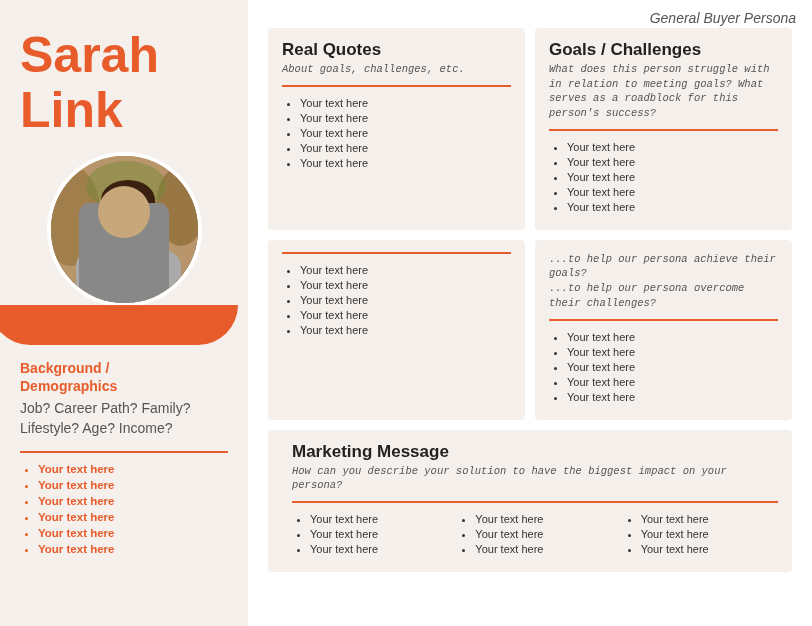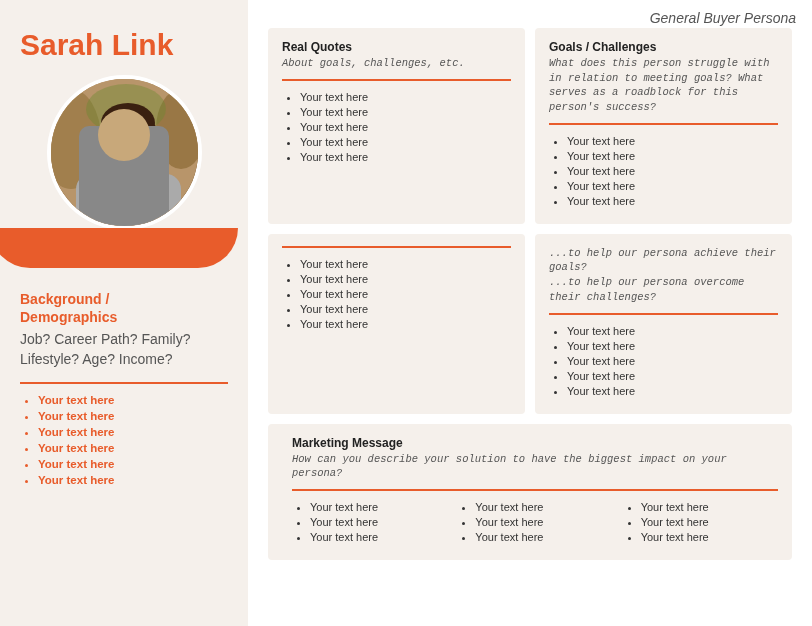--- a/index.html
+++ b/index.html
@@ -29,21 +29,21 @@
       width: 248px;
       min-height: 626px;
       background: #f5f0eb;
       display: flex;
       flex-direction: column;
       align-items: center;
       padding: 28px 20px 20px 20px;
       position: relative;
     }
     .sidebar-name {
-      font-size: 30px;
+      font-size: 50px;
       font-weight: 900;
       color: #e85c2b;
       line-height: 1.1;
       text-align: left;
       width: 100%;
       margin-bottom: 14px;
     }
     .avatar-container {
       width: 155px;
       height: 155px;
@@ -105,21 +105,20 @@
     }
     .bg-demo-section {
       width: 100%;
     }
     .bg-title {
       font-size: 14px;
       font-weight: 900;
       color: #e85c2b;
       margin-bottom: 4px;
       line-height: 1.3;
-      margin-top: 8px;
     }
     .bg-subtitle {
       font-size: 14px;
       color: #555;
       margin-bottom: 12px;
       line-height: 1.4;
     }
     .orange-line {
       width: 100%;
       height: 2px;
@@ -145,21 +144,21 @@
       grid-template-rows: auto auto auto auto;
       gap: 10px;
       align-content: start;
     }
     .section-box {
       background: #f5f0eb;
       border-radius: 4px;
       padding: 12px 14px 14px 14px;
     }
     .section-title {
-      font-size: 12px;
+      font-size: 17px;
       font-weight: 900;
       color: #222;
       margin-bottom: 2px;
     }
     .section-subtitle {
       font-size: 10.5px;
       font-style: italic;
       color: #555;
       margin-bottom: 8px;
       line-height: 1.4;

